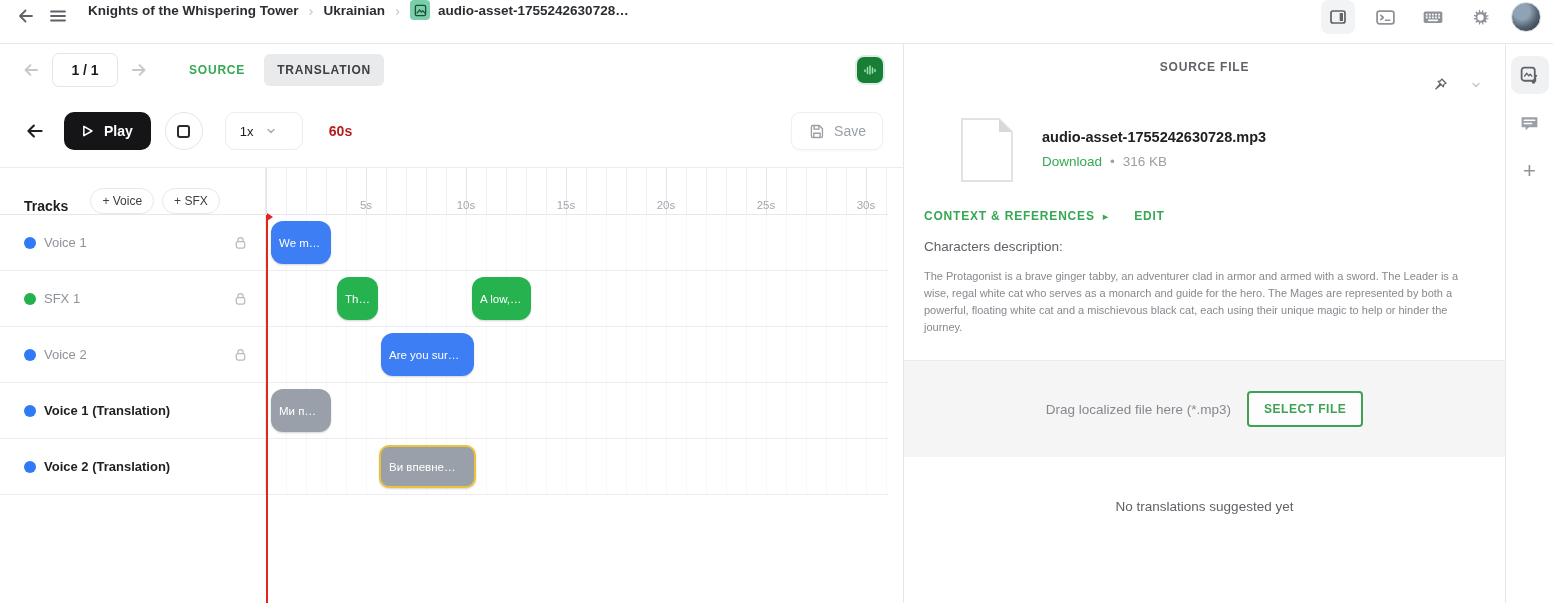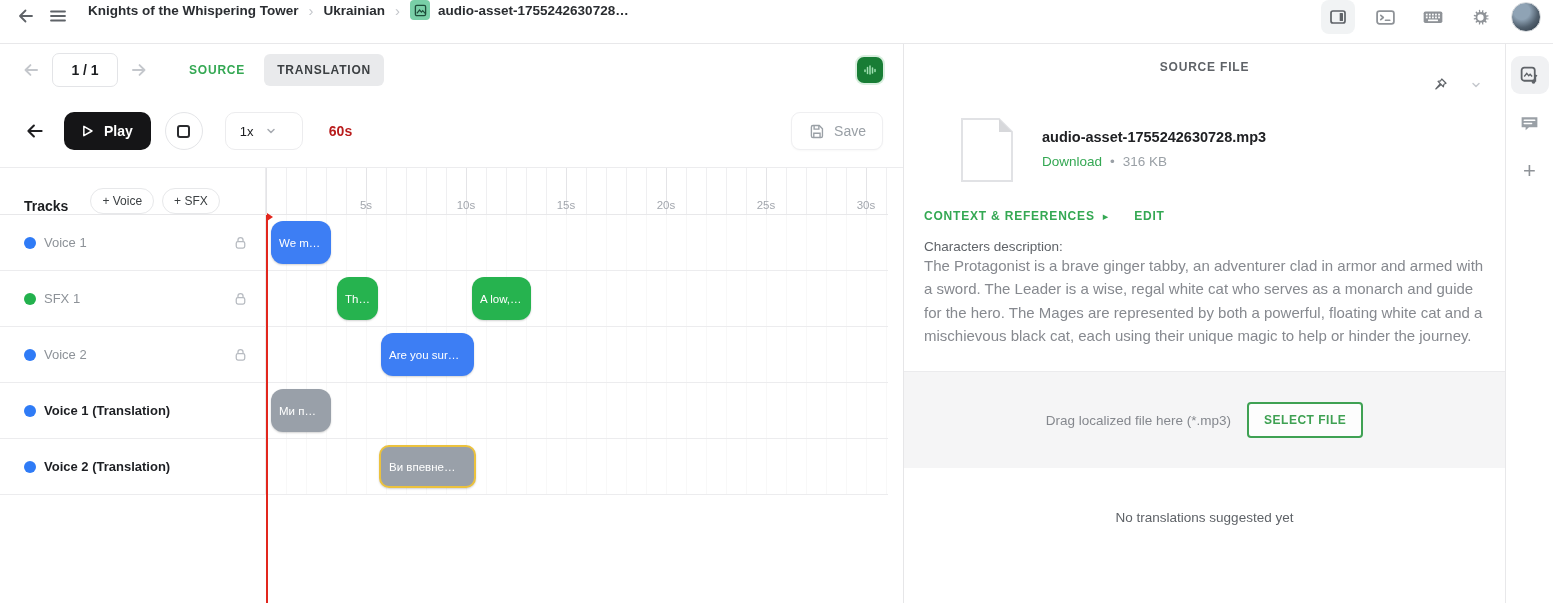--- a/index.html
+++ b/index.html
@@ -101,21 +101,21 @@
   .file-row { display:flex; margin:22px 0 0 36px; gap:28px; align-items:flex-start; }
   .file-meta { padding-top:12px; }
   .file-name { font-size:14.5px; font-weight:700; color:#202124; margin-bottom:9px; }
   .file-sub { font-size:13.5px; color:#9aa0a6; display:flex; gap:8px; align-items:center; }
   .dl-link { color:#34a853; font-weight:500; text-decoration:none; cursor:pointer; }
   .ctx-head { margin-top:26px; display:flex; align-items:center; gap:8px; }
   .ctx-label { font-size:12px; font-weight:700; letter-spacing:.8px; color:#34a853; cursor:pointer; }
   .ctx-arrow { color:#34a853; font-size:11px; }
   .edit-link { font-size:12px; font-weight:700; letter-spacing:.8px; color:#34a853; margin-left:18px; cursor:pointer; }
   .desc-title { margin-top:16px; font-size:13.5px; color:#5f6368; }
-  .desc-body { margin-top:0; font-size:15px; line-height:1.55; color:#86898f; max-width:575px; }
+  .desc-body { margin-top:14px; font-size:11px; line-height:1.55; color:#86898f; max-width:575px; }
   .drop-zone { margin-top:24px; border-top:1px solid #ebebed; background:#f5f5f6; height:97px;
     display:flex; align-items:center; justify-content:center; gap:16px; }
   .drop-hint { font-size:13.5px; color:#85888e; }
   .select-file-btn { background:#fdfdfd; border:2px solid #3fa153; color:#3fa153; font-size:12px;
     font-weight:700; letter-spacing:.5px; padding:9px 15px; border-radius:4px; cursor:pointer; }
   .suggestions { flex:1; text-align:center; padding-top:42px; font-size:13.5px; color:#5f6368; }
 
   
   .rail { width:48px; flex:0 0 48px; border-left:1px solid #e8e8ea; display:flex; flex-direction:column;
     align-items:center; padding-top:12px; gap:10px; }

